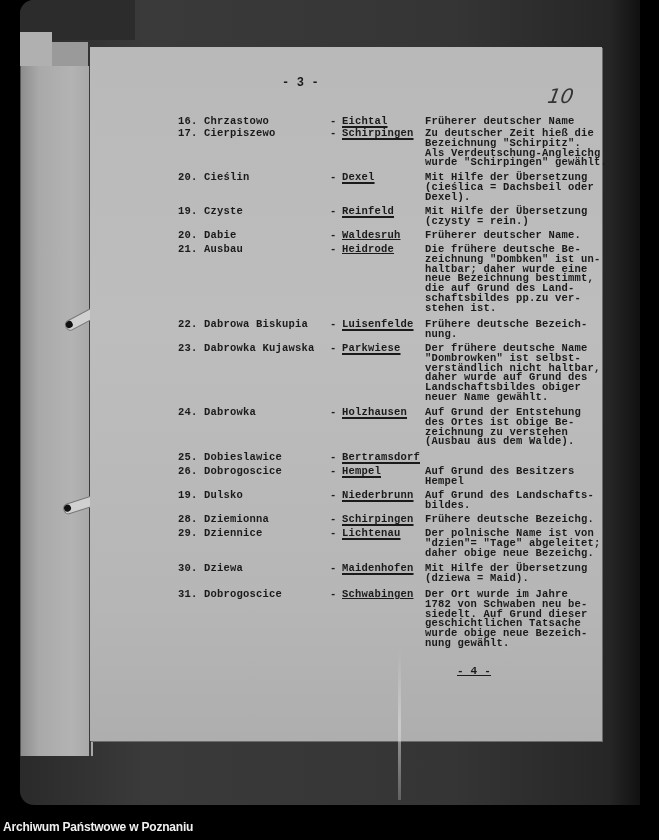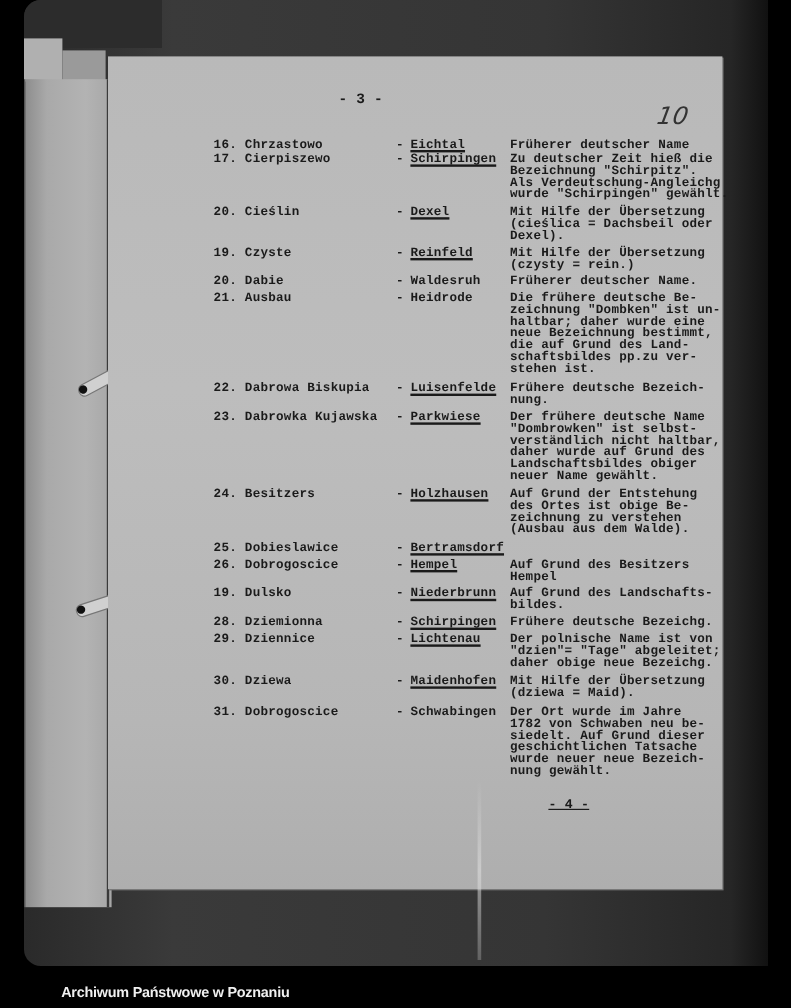--- a/index.html
+++ b/index.html
@@ -56,26 +56,26 @@
   }
   .page-num-top { left: 282px; top: 79px; font-size: 12px; }
   .page-num-bottom { left: 457px; top: 667px; font-size: 11px; text-decoration: underline; }
   .folio {
     position: absolute; left: 548px; top: 84px; color: #333; font-family: "DejaVu Sans", sans-serif;
     font-size: 20px; font-style: italic; font-weight: normal; transform: skewX(-10deg);
   }
   .entry { position: absolute; left: 0; width: 659px; }
   .col-place { position: absolute; left: 178px; }
   .col-dash { position: absolute; left: 330px; }
-  .col-german { position: absolute; left: 342px; }
+  .col-german { position: absolute; left: 342px; text-decoration: underline; }
   .col-german.u { text-decoration: underline; text-decoration-thickness: 1.5px; text-underline-offset: 2px; }
   .col-expl { position: absolute; left: 425px; }
   .footer {
     position: absolute; left: 3px; top: 820px; color: #f0f0f0;
-    font-family: "Liberation Sans", sans-serif; font-size: 12px; font-weight: bold; letter-spacing: -0.2px; margin-left: 48px;
+    font-family: "Liberation Sans", sans-serif; font-size: 12px; font-weight: bold; letter-spacing: -0.2px;
   }
 </style>
 </head>
 <body>
 
 <div class="board"></div>
 <div class="board-dark-top"></div>
 <div class="stack-top"></div>
 <div class="stack-top2"></div>
 <div class="stack"></div>
@@ -132,21 +132,21 @@
       <span class="typed col-german u">Luisenfelde</span>
       <span class="typed col-expl"><span style="display:block">Frühere deutsche Bezeich-</span><span style="display:block">nung.</span></span>
     </div>
     <div class="entry" style="top: 344px;">
       <span class="typed col-place"><span>23.</span> <span>Dabrowka Kujawska</span></span>
       <span class="typed col-dash">-</span>
       <span class="typed col-german u">Parkwiese</span>
       <span class="typed col-expl"><span style="display:block">Der frühere deutsche Name</span><span style="display:block">"Dombrowken" ist selbst-</span><span style="display:block">verständlich nicht haltbar,</span><span style="display:block">daher wurde auf Grund des</span><span style="display:block">Landschaftsbildes obiger</span><span style="display:block">neuer Name gewählt.</span></span>
     </div>
     <div class="entry" style="top: 408px;">
-      <span class="typed col-place"><span>24.</span> <span>Besitzers</span></span>
+      <span class="typed col-place"><span>24.</span> <span>Dabrowka</span></span>
       <span class="typed col-dash">-</span>
       <span class="typed col-german u">Holzhausen</span>
       <span class="typed col-expl"><span style="display:block">Auf Grund der Entstehung</span><span style="display:block">des Ortes ist obige Be-</span><span style="display:block">zeichnung zu verstehen</span><span style="display:block">(Ausbau aus dem Walde).</span></span>
     </div>
     <div class="entry" style="top: 453px;">
       <span class="typed col-place"><span>25.</span> <span>Dobieslawice</span></span>
       <span class="typed col-dash">-</span>
       <span class="typed col-german u">Bertramsdorf</span>
       <span class="typed col-expl"></span>
     </div>
@@ -177,19 +177,19 @@
     <div class="entry" style="top: 564px;">
       <span class="typed col-place"><span>30.</span> <span>Dziewa</span></span>
       <span class="typed col-dash">-</span>
       <span class="typed col-german u">Maidenhofen</span>
       <span class="typed col-expl"><span style="display:block">Mit Hilfe der Übersetzung</span><span style="display:block">(dziewa = Maid).</span></span>
     </div>
     <div class="entry" style="top: 590px;">
       <span class="typed col-place"><span>31.</span> <span>Dobrogoscice</span></span>
       <span class="typed col-dash">-</span>
       <span class="typed col-german">Schwabingen</span>
-      <span class="typed col-expl"><span style="display:block">Der Ort wurde im Jahre</span><span style="display:block">1782 von Schwaben neu be-</span><span style="display:block">siedelt. Auf Grund dieser</span><span style="display:block">geschichtlichen Tatsache</span><span style="display:block">wurde neuer neue Bezeich-</span><span style="display:block">nung gewählt.</span></span>
+      <span class="typed col-expl"><span style="display:block">Der Ort wurde im Jahre</span><span style="display:block">1782 von Schwaben neu be-</span><span style="display:block">siedelt. Auf Grund dieser</span><span style="display:block">geschichtlichen Tatsache</span><span style="display:block">wurde obige neue Bezeich-</span><span style="display:block">nung gewählt.</span></span>
     </div>
   </div>
 
 <div class="typed page-num-bottom">- 4 -</div>
 
 <div class="footer">Archiwum Państwowe w Poznaniu</div>
 
 </body></html>

